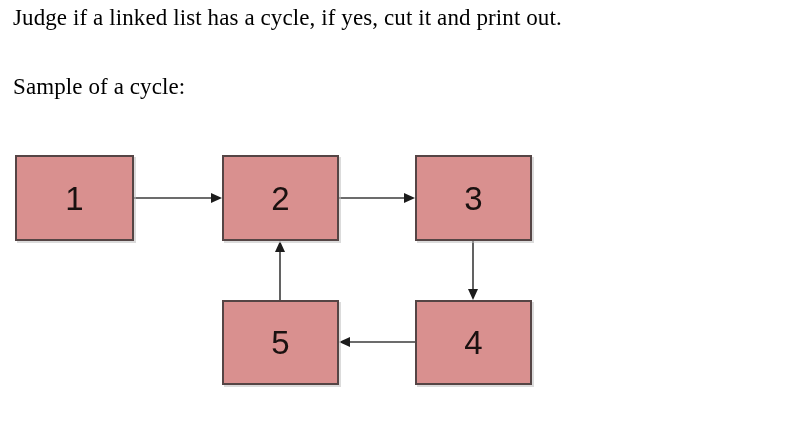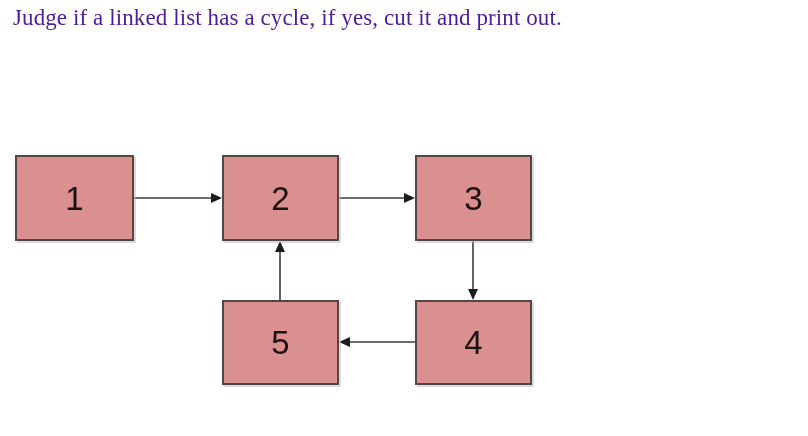--- a/index.html
+++ b/index.html
@@ -24,21 +24,21 @@
     background: #ffffff;
   }
 
   
   .prompt-line {
     position: absolute;
     left: 13px;
     font-family: "Liberation Serif", "DejaVu Serif", serif;
     font-size: 23px;
     line-height: 26px;
-    color: #4c1d95;
+    color: #000000;
     white-space: nowrap;
     letter-spacing: 0.1px;
   }
   #prompt-title  { top: 5px;  }
   #prompt-sub    { top: 74px; }
 
   
   #diagram {
     position: absolute;
     left: 0;
@@ -88,20 +88,21 @@
   }
   .edge-head { fill: #1c1c1c; }
 </style>
 </head>
 <body>
 
 <div id="page">
 
   <div class="prompt-line" id="prompt-title">Judge if a linked list has a cycle, if yes, cut it and print out.</div>
 
+  <div class="prompt-line" id="prompt-sub">Sample of a cycle:</div>
 
   <div id="diagram">
 
     <svg id="edges" width="808" height="436" viewBox="0 0 808 436">
 
       <g>
         <line class="edge-line" x1="134" y1="198" x2="213" y2="198"></line>
         <polygon class="edge-head" points="222,198 211,193 211,203"></polygon>
       </g>
 

